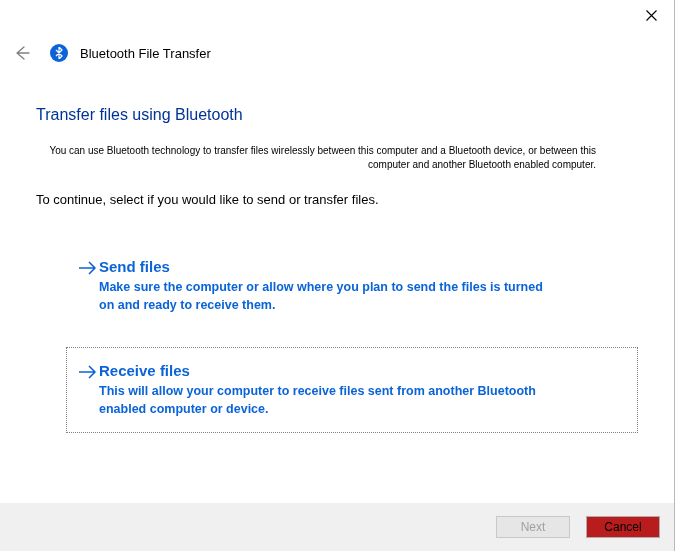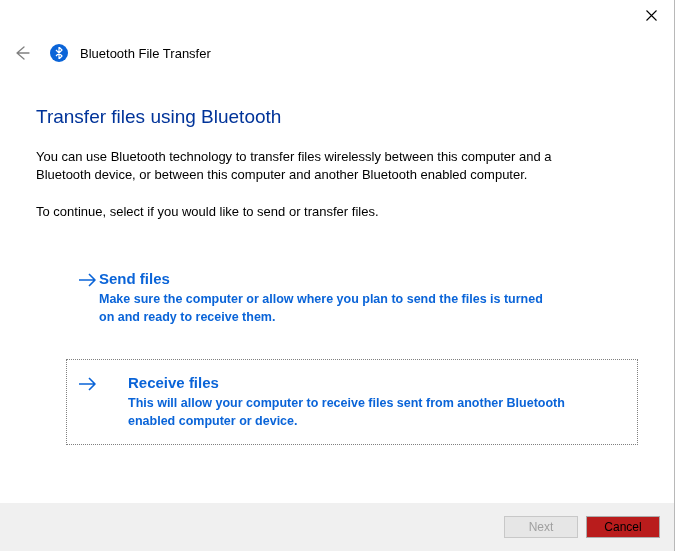--- a/index.html
+++ b/index.html
@@ -55,52 +55,52 @@
       font-size: 11px;
     }
     .window-title {
       font-size: 13px;
       color: #000;
     }
     .content {
       padding: 42px 36px 0 36px;
     }
     .page-heading {
-      font-size: 19px;
+      font-size: 16px;
       color: #003399;
       font-weight: 400;
       margin-bottom: 20px;
     }
     .desc1 {
-      font-size: 13px;
+      font-size: 10px;
       color: #000;
       line-height: 1.4;
       margin-bottom: 20px;
       max-width: 560px;
+      text-align: right;
     }
     .desc2 {
       font-size: 13px;
       color: #000;
       margin-bottom: 36px;
     }
     .option-list {
       margin-left: 30px;
     }
     .option {
       display: flex;
       align-items: flex-start;
       padding: 14px 16px 14px 10px;
       cursor: pointer;
       margin-bottom: 18px;
       border: 1px solid transparent;
       font-weight: bold;
     }
     .option.selected {
       border: 1px dotted #808080;
-      gap: 29px;
     }
     .opt-arrow {
       width: 22px;
       flex-shrink: 0;
       margin-top: 2px;
       color: #0a64d8;
     }
     .opt-body {
       flex: 1;
     }
@@ -119,21 +119,21 @@
       position: absolute;
       bottom: 0;
       left: 0;
       right: 0;
       height: 48px;
       background: #f0f0f0;
       display: flex;
       justify-content: flex-end;
       align-items: center;
       padding-right: 14px;
-      gap: 8px;
+      gap: 16px;
     }
     .btn {
       width: 74px;
       height: 22px;
       font-size: 12px;
       background: #b91c1c;
       border: 1px solid #adadad;
       cursor: pointer;
       display: flex;
       align-items: center;

